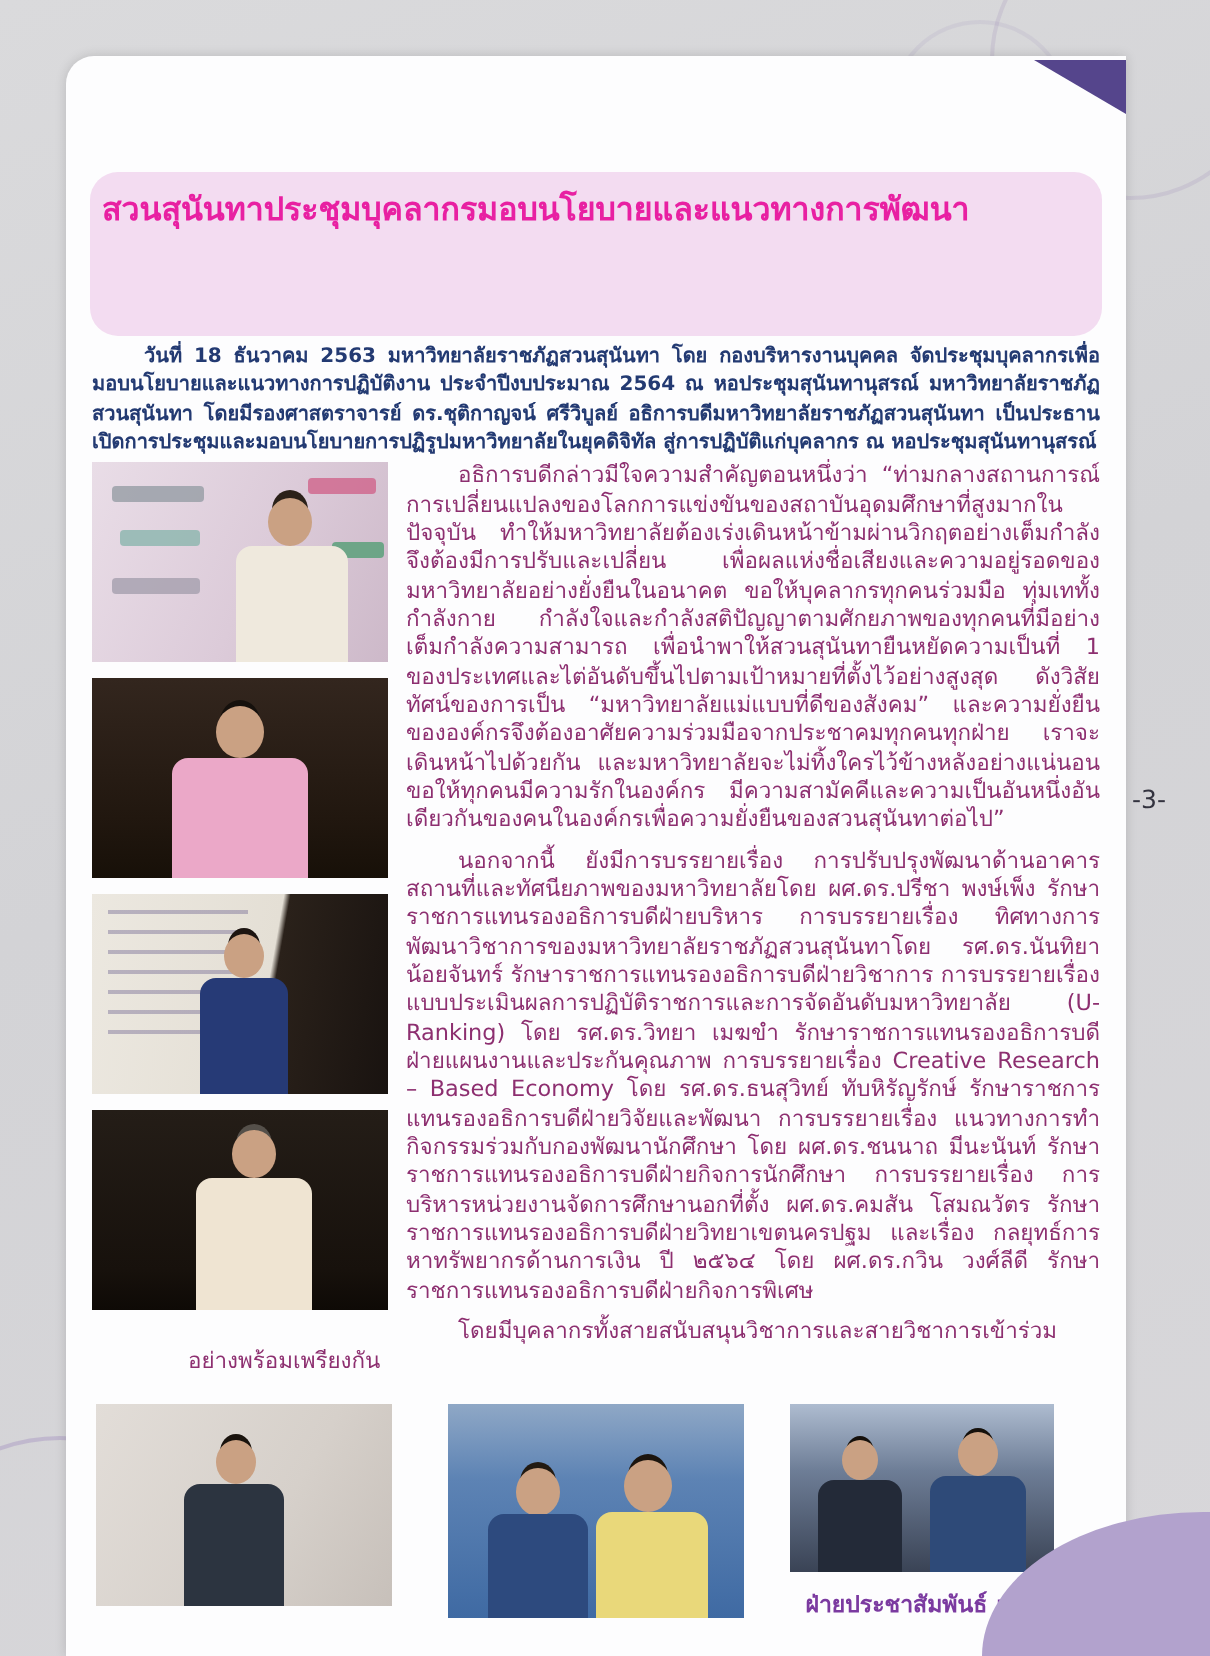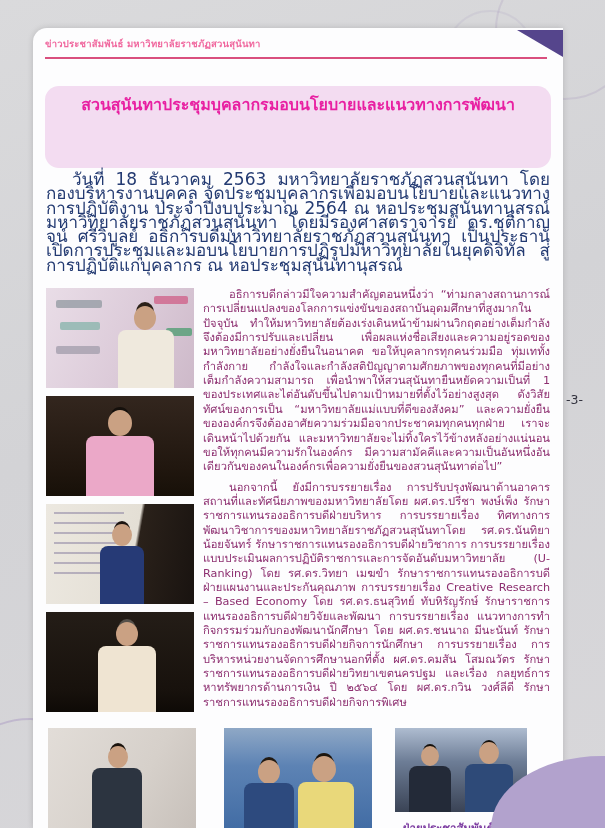--- a/index.html
+++ b/index.html
@@ -27,28 +27,28 @@
     background:#55458c; clip-path:polygon(0 0,100% 0,100% 100%);
   }
   .masthead {
     position:absolute; top:8px; left:12px; right:16px;
     color:#f0679e; font-weight:bold; font-size:9.5px; letter-spacing:.2px;
     border-bottom:2px solid #d94f7e; padding-bottom:6px;
   }
   .title-box {
     position:absolute; top:58px; left:12px; width:506px; min-height:82px;
     background:#f3dcf1; border-radius:14px; padding:7px 6px 6px;
-    text-align:center;
+    text-align:left;
   }
   .title-line { color:#e820a2; font-weight:bold; font-size:16px; line-height:24px; }
 
   .body-area { position:absolute; top:144px; left:13px; width:504px; }
   p.lead {
-    color:#233a72; font-size:17px; line-height:14.3px; text-align:justify;
-    text-indent:26px; font-weight:400; margin-bottom:16px;
+    color:#233a72; font-size:10px; line-height:14.3px; text-align:justify;
+    text-indent:26px; font-weight:700; margin-bottom:2px;
   }
   .flow { color:#8d2f70; font-size:11.2px; line-height:14.35px; text-align:justify; }
   .flow p { text-indent:26px; margin-bottom:6px;padding-left:48px; }
 
   .photo-col { float:left; width:148px; margin-right:9px; }
   .photo { width:148px; height:100px; margin-bottom:8px; position:relative; overflow:hidden; }
 
   
   .head { position:absolute; border-radius:50%; background:#caa183; }
   .torso { position:absolute; border-radius:8px 8px 0 0; }
@@ -84,21 +84,20 @@
 <div class="bg-swirl s1"></div>
 <div class="bg-swirl s2"></div>
 <div class="bg-swirl s3"></div>
 <div class="bg-swirl s4"></div>
 <div class="bg-swirl s5"></div>
 
 <div class="card">
 
   <div class="fold-triangle"></div>
 
-  <div class="masthead">ข่าวประชาสัมพันธ์   มหาวิทยาลัยราชภัฏสวนสุนันทา</div>
 
   <div class="title-box">
     <div class="title-line">สวนสุนันทาประชุมบุคลากรมอบนโยบายและแนวทางการพัฒนา</div>
   </div>
 
   <div class="body-area">
 
     <p class="lead">วันที่ 18 ธันวาคม 2563 มหาวิทยาลัยราชภัฏสวนสุนันทา โดย กองบริหารงานบุคคล จัดประชุมบุคลากรเพื่อมอบนโยบายและแนวทางการปฏิบัติงาน ประจำปีงบประมาณ 2564 ณ หอประชุมสุนันทานุสรณ์ มหาวิทยาลัยราชภัฏสวนสุนันทา โดยมีรองศาสตราจารย์ ดร.ชุติกาญจน์ ศรีวิบูลย์ อธิการบดีมหาวิทยาลัยราชภัฏสวนสุนันทา เป็นประธานเปิดการประชุมและมอบนโยบายการปฏิรูปมหาวิทยาลัยในยุคดิจิทัล สู่การปฏิบัติแก่บุคลากร ณ หอประชุมสุนันทานุสรณ์</p>
 
     <div class="flow">
@@ -122,20 +121,21 @@
           <div class="torso" style="left:54px;top:42px;width:44px;height:58px;background:#263a76;"></div>
         </div>
         <div class="photo ph4">
           <div class="head" style="left:70px;top:10px;width:22px;height:24px;box-shadow:0 -5px 0 -2px #55504a;"></div>
           <div class="torso" style="left:52px;top:34px;width:58px;height:66px;background:#efe4d2;"></div>
         </div>
       </div>
 
       <p>อธิการบดีกล่าวมีใจความสำคัญตอนหนึ่งว่า “ท่ามกลางสถานการณ์การเปลี่ยนแปลงของโลกการแข่งขันของสถาบันอุดมศึกษาที่สูงมากในปัจจุบัน ทำให้มหาวิทยาลัยต้องเร่งเดินหน้าข้ามผ่านวิกฤตอย่างเต็มกำลัง จึงต้องมีการปรับและเปลี่ยน เพื่อผลแห่งชื่อเสียงและความอยู่รอดของมหาวิทยาลัยอย่างยั่งยืนในอนาคต ขอให้บุคลากรทุกคนร่วมมือ ทุ่มเททั้งกำลังกาย กำลังใจและกำลังสติปัญญาตามศักยภาพของทุกคนที่มีอย่างเต็มกำลังความสามารถ เพื่อนำพาให้สวนสุนันทายืนหยัดความเป็นที่ 1 ของประเทศและไต่อันดับขึ้นไปตามเป้าหมายที่ตั้งไว้อย่างสูงสุด ดังวิสัยทัศน์ของการเป็น “มหาวิทยาลัยแม่แบบที่ดีของสังคม” และความยั่งยืนขององค์กรจึงต้องอาศัยความร่วมมือจากประชาคมทุกคนทุกฝ่าย เราจะเดินหน้าไปด้วยกัน และมหาวิทยาลัยจะไม่ทิ้งใครไว้ข้างหลังอย่างแน่นอน ขอให้ทุกคนมีความรักในองค์กร มีความสามัคคีและความเป็นอันหนึ่งอันเดียวกันของคนในองค์กรเพื่อความยั่งยืนของสวนสุนันทาต่อไป”</p>
       <p>นอกจากนี้ ยังมีการบรรยายเรื่อง การปรับปรุงพัฒนาด้านอาคารสถานที่และทัศนียภาพของมหาวิทยาลัยโดย ผศ.ดร.ปรีชา พงษ์เพ็ง รักษาราชการแทนรองอธิการบดีฝ่ายบริหาร การบรรยายเรื่อง ทิศทางการพัฒนาวิชาการของมหาวิทยาลัยราชภัฏสวนสุนันทาโดย รศ.ดร.นันทิยา น้อยจันทร์ รักษาราชการแทนรองอธิการบดีฝ่ายวิชาการ การบรรยายเรื่อง แบบประเมินผลการปฏิบัติราชการและการจัดอันดับมหาวิทยาลัย (U-Ranking) โดย รศ.ดร.วิทยา เมฆขำ รักษาราชการแทนรองอธิการบดีฝ่ายแผนงานและประกันคุณภาพ การบรรยายเรื่อง Creative Research – Based Economy โดย รศ.ดร.ธนสุวิทย์ ทับหิรัญรักษ์ รักษาราชการแทนรองอธิการบดีฝ่ายวิจัยและพัฒนา การบรรยายเรื่อง แนวทางการทำกิจกรรมร่วมกับกองพัฒนานักศึกษา โดย ผศ.ดร.ชนนาถ มีนะนันท์ รักษาราชการแทนรองอธิการบดีฝ่ายกิจการนักศึกษา การบรรยายเรื่อง การบริหารหน่วยงานจัดการศึกษานอกที่ตั้ง ผศ.ดร.คมสัน โสมณวัตร รักษาราชการแทนรองอธิการบดีฝ่ายวิทยาเขตนครปฐม และเรื่อง กลยุทธ์การหาทรัพยากรด้านการเงิน ปี ๒๕๖๔ โดย ผศ.ดร.กวิน วงศ์ลีดี รักษาราชการแทนรองอธิการบดีฝ่ายกิจการพิเศษ</p>
+      <p>โดยมีบุคลากรทั้งสายสนับสนุนวิชาการและสายวิชาการเข้าร่วมอย่างพร้อมเพรียงกัน</p>
     </div>
 
     <div class="bottom-row">
       <div class="bphoto bp1 ph5">
         <div class="head" style="left:60px;top:18px;width:20px;height:22px;box-shadow:0 -5px 0 -2px #1a130d;"></div>
         <div class="torso" style="left:44px;top:40px;width:50px;height:62px;background:#2c3440;"></div>
       </div>
       <div class="bphoto bp2 ph6">
         <div class="head" style="left:34px;top:32px;width:22px;height:24px;box-shadow:0 -5px 0 -2px #221a12;"></div>
         <div class="torso" style="left:20px;top:55px;width:50px;height:52px;background:#2d4a7e;"></div>

